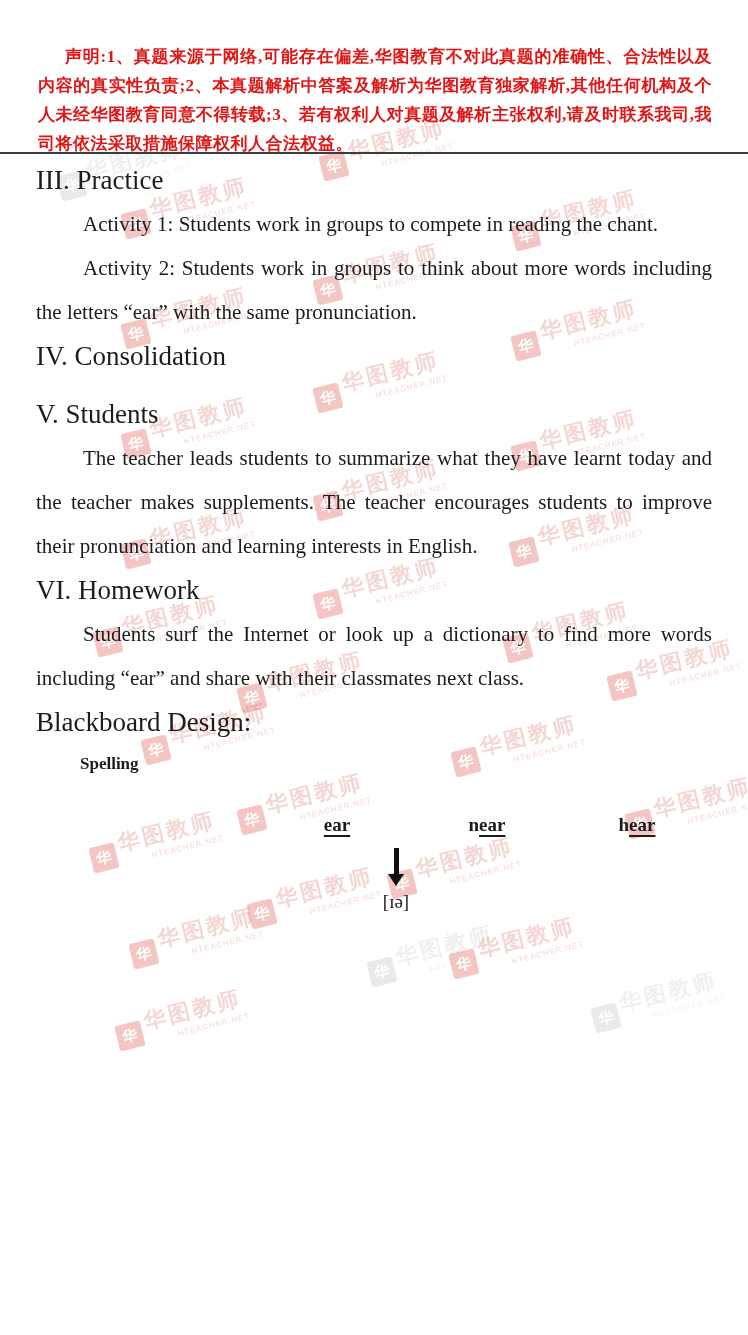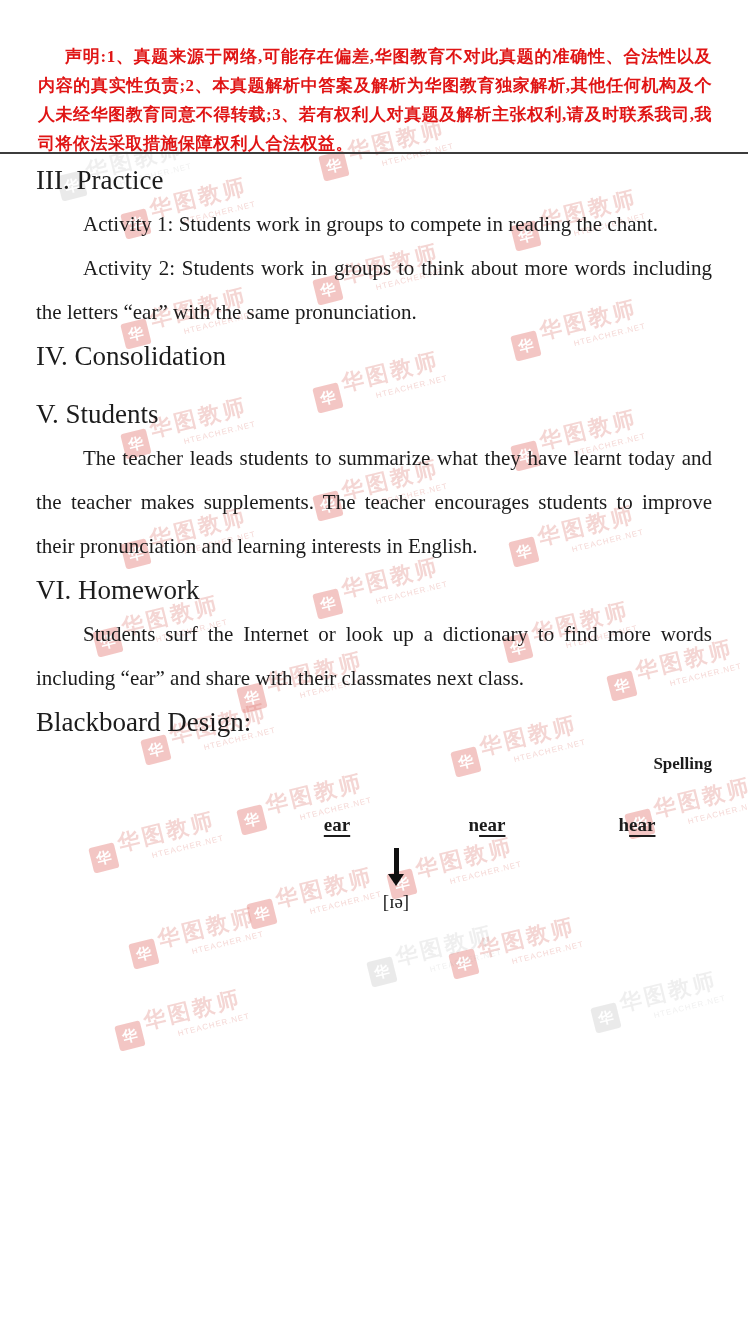--- a/index.html
+++ b/index.html
@@ -22,21 +22,21 @@
   .disclaimer{position:absolute;top:42px;left:38px;width:674px;z-index:2;
     color:var(--red,#e01515);font-size:17px;line-height:29px;text-align:justify;text-indent:27px;
     font-weight:bold;letter-spacing:.5px;}
   .divider{position:absolute;top:152px;left:0;width:748px;height:0;border-top:2px solid #3c3c3c;z-index:2;}
   
   .content{position:absolute;top:158px;left:36px;width:676px;z-index:2;}
   .content h2{font-size:27px;line-height:44px;margin:0;font-weight:normal;}
   .content h2.sp14{margin-top:14px;}
   .content p{font-size:21px;line-height:44px;margin:0;text-align:justify;text-indent:47px;}
   
-  .bb-title{font-size:17px;line-height:40px;font-weight:bold;text-align:right;width:100%;
+  .bb-title{font-size:17px;line-height:40px;font-weight:bold;text-align:left;width:100%;
     padding-left:44px;box-sizing:border-box;}
   .bb-words{display:flex;justify-content:flex-end;padding-left:44px;margin-top:28px;font-weight:bold;}
   .bb-word{width:150px;text-align:center;font-size:19px;line-height:26px;}
   .bb-word .u{text-decoration:underline;text-underline-offset:4px;text-decoration-thickness:1.5px;}
   .bb-arrow{display:flex;flex-direction:column;align-items:center;margin-top:10px;padding-left:44px;}
   .bb-arrow .shaft{width:5px;height:26px;background:#101010;}
   .bb-arrow .head{width:0;height:0;border-left:8px solid transparent;border-right:8px solid transparent;
     border-top:12px solid #101010;}
   .bb-phonetic{text-align:center;font-size:19px;line-height:24px;margin-top:4px;padding-left:44px;}
 </style>

